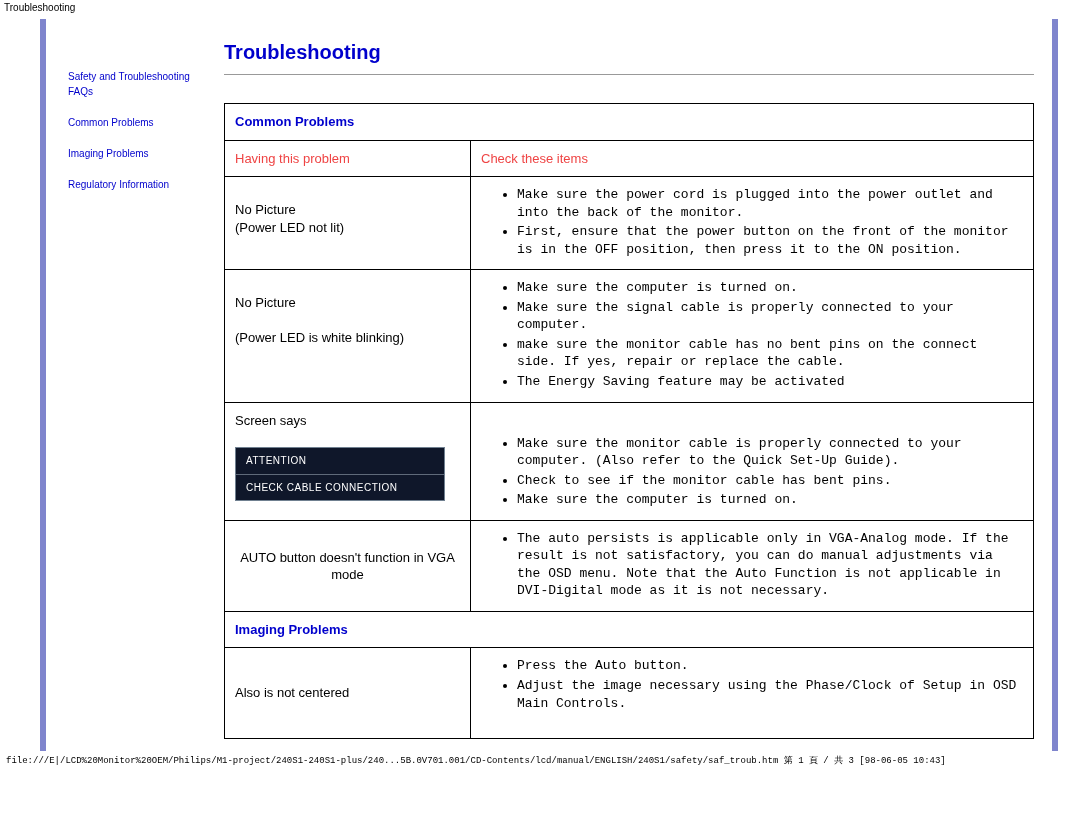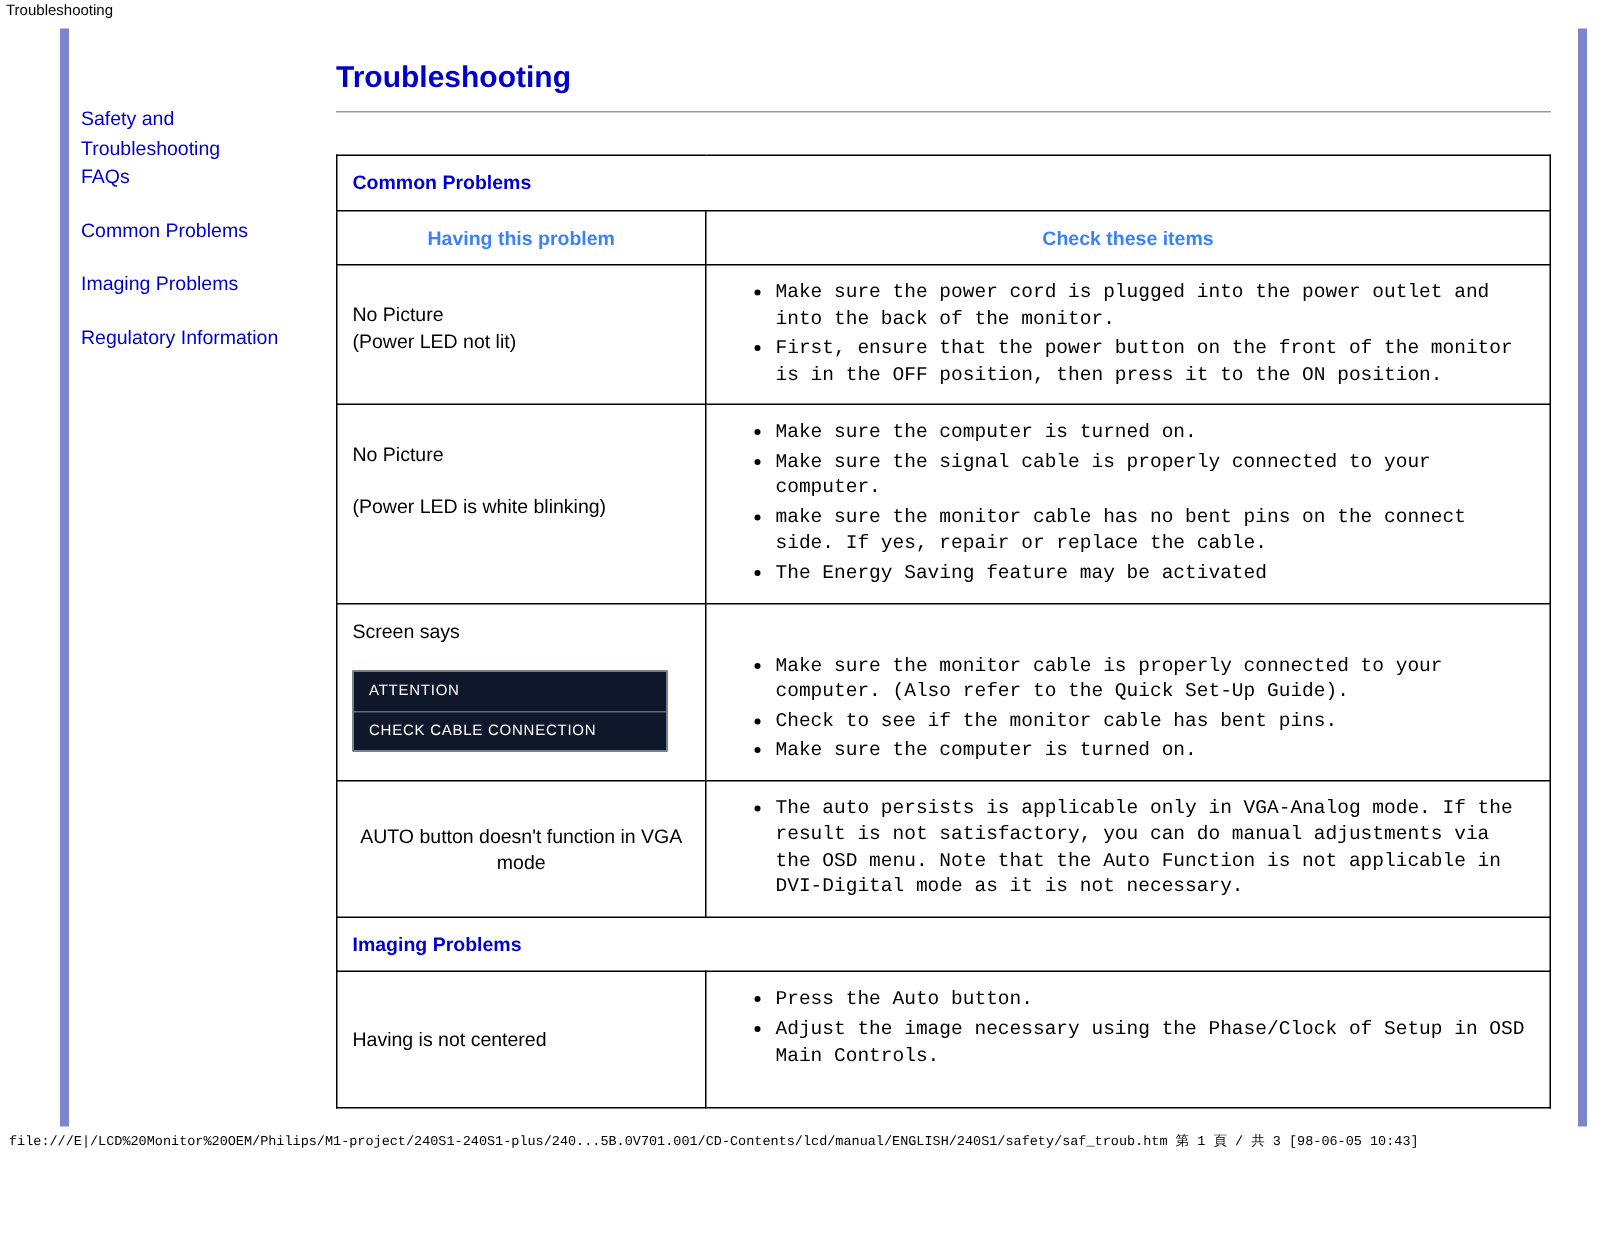--- a/index.html
+++ b/index.html
@@ -20,22 +20,22 @@
     width: 1018px;
     margin-left: 40px;
     border-left: 6px solid #7f85cd;
     border-right: 6px solid #7f85cd;
     padding-bottom: 12px;
     display: flex;
     align-items: stretch;
   }
   .sidebar {
     width: 170px;
-    padding: 50px 8px 0 8px;
-    font-size: 13px;
+    padding: 50px 8px 0 22px;
+    font-size: 10px;
     line-height: 1.5;
   }
   .sidebar a {
     color: #0000cc;
     text-decoration: none;
   }
   .sidebar .nav-block { margin-bottom: 16px; }
   .content {
     flex: 1;
     padding: 22px 18px 0 8px;
@@ -64,25 +64,24 @@
     vertical-align: top;
     font-size: 13px;
     line-height: 1.35;
   }
   td.section-header {
     color: #0000cc;
     font-weight: bold;
     padding: 9px 10px;
   }
   td.col-header {
-    color: #3b82f6;
-    font-weight: bold;
+    color: #ef4444;
+    font-weight: normal;
     padding-top: 20px;
     padding-bottom: 8px;
-    text-align: center;
   }
   td.left-col { width: 246px; }
   td.left-col.extra-top { padding-top: 24px; }
   ul.check-list {
     margin: 0;
     padding-left: 36px;
     list-style: disc;
   }
   ul.check-list li {
     margin: 0 0 2px 0;
@@ -203,21 +202,21 @@
           </ul>
         </td>
       </tr>
 
       <tr>
         <td class="section-header" colspan="2">Imaging Problems</td>
       </tr>
 
       <tr>
         <td class="left-col" style="padding-top:36px;padding-bottom:36px;">
-          <span>Having is not centered</span>
+          <span>Also is not centered</span>
         </td>
         <td>
           <ul class="check-list">
             <li>Press the Auto button.</li>
             <li>Adjust the image necessary using the Phase/Clock of Setup in OSD Main Controls.</li>
           </ul>
         </td>
       </tr>
     </tbody>
       </table>

